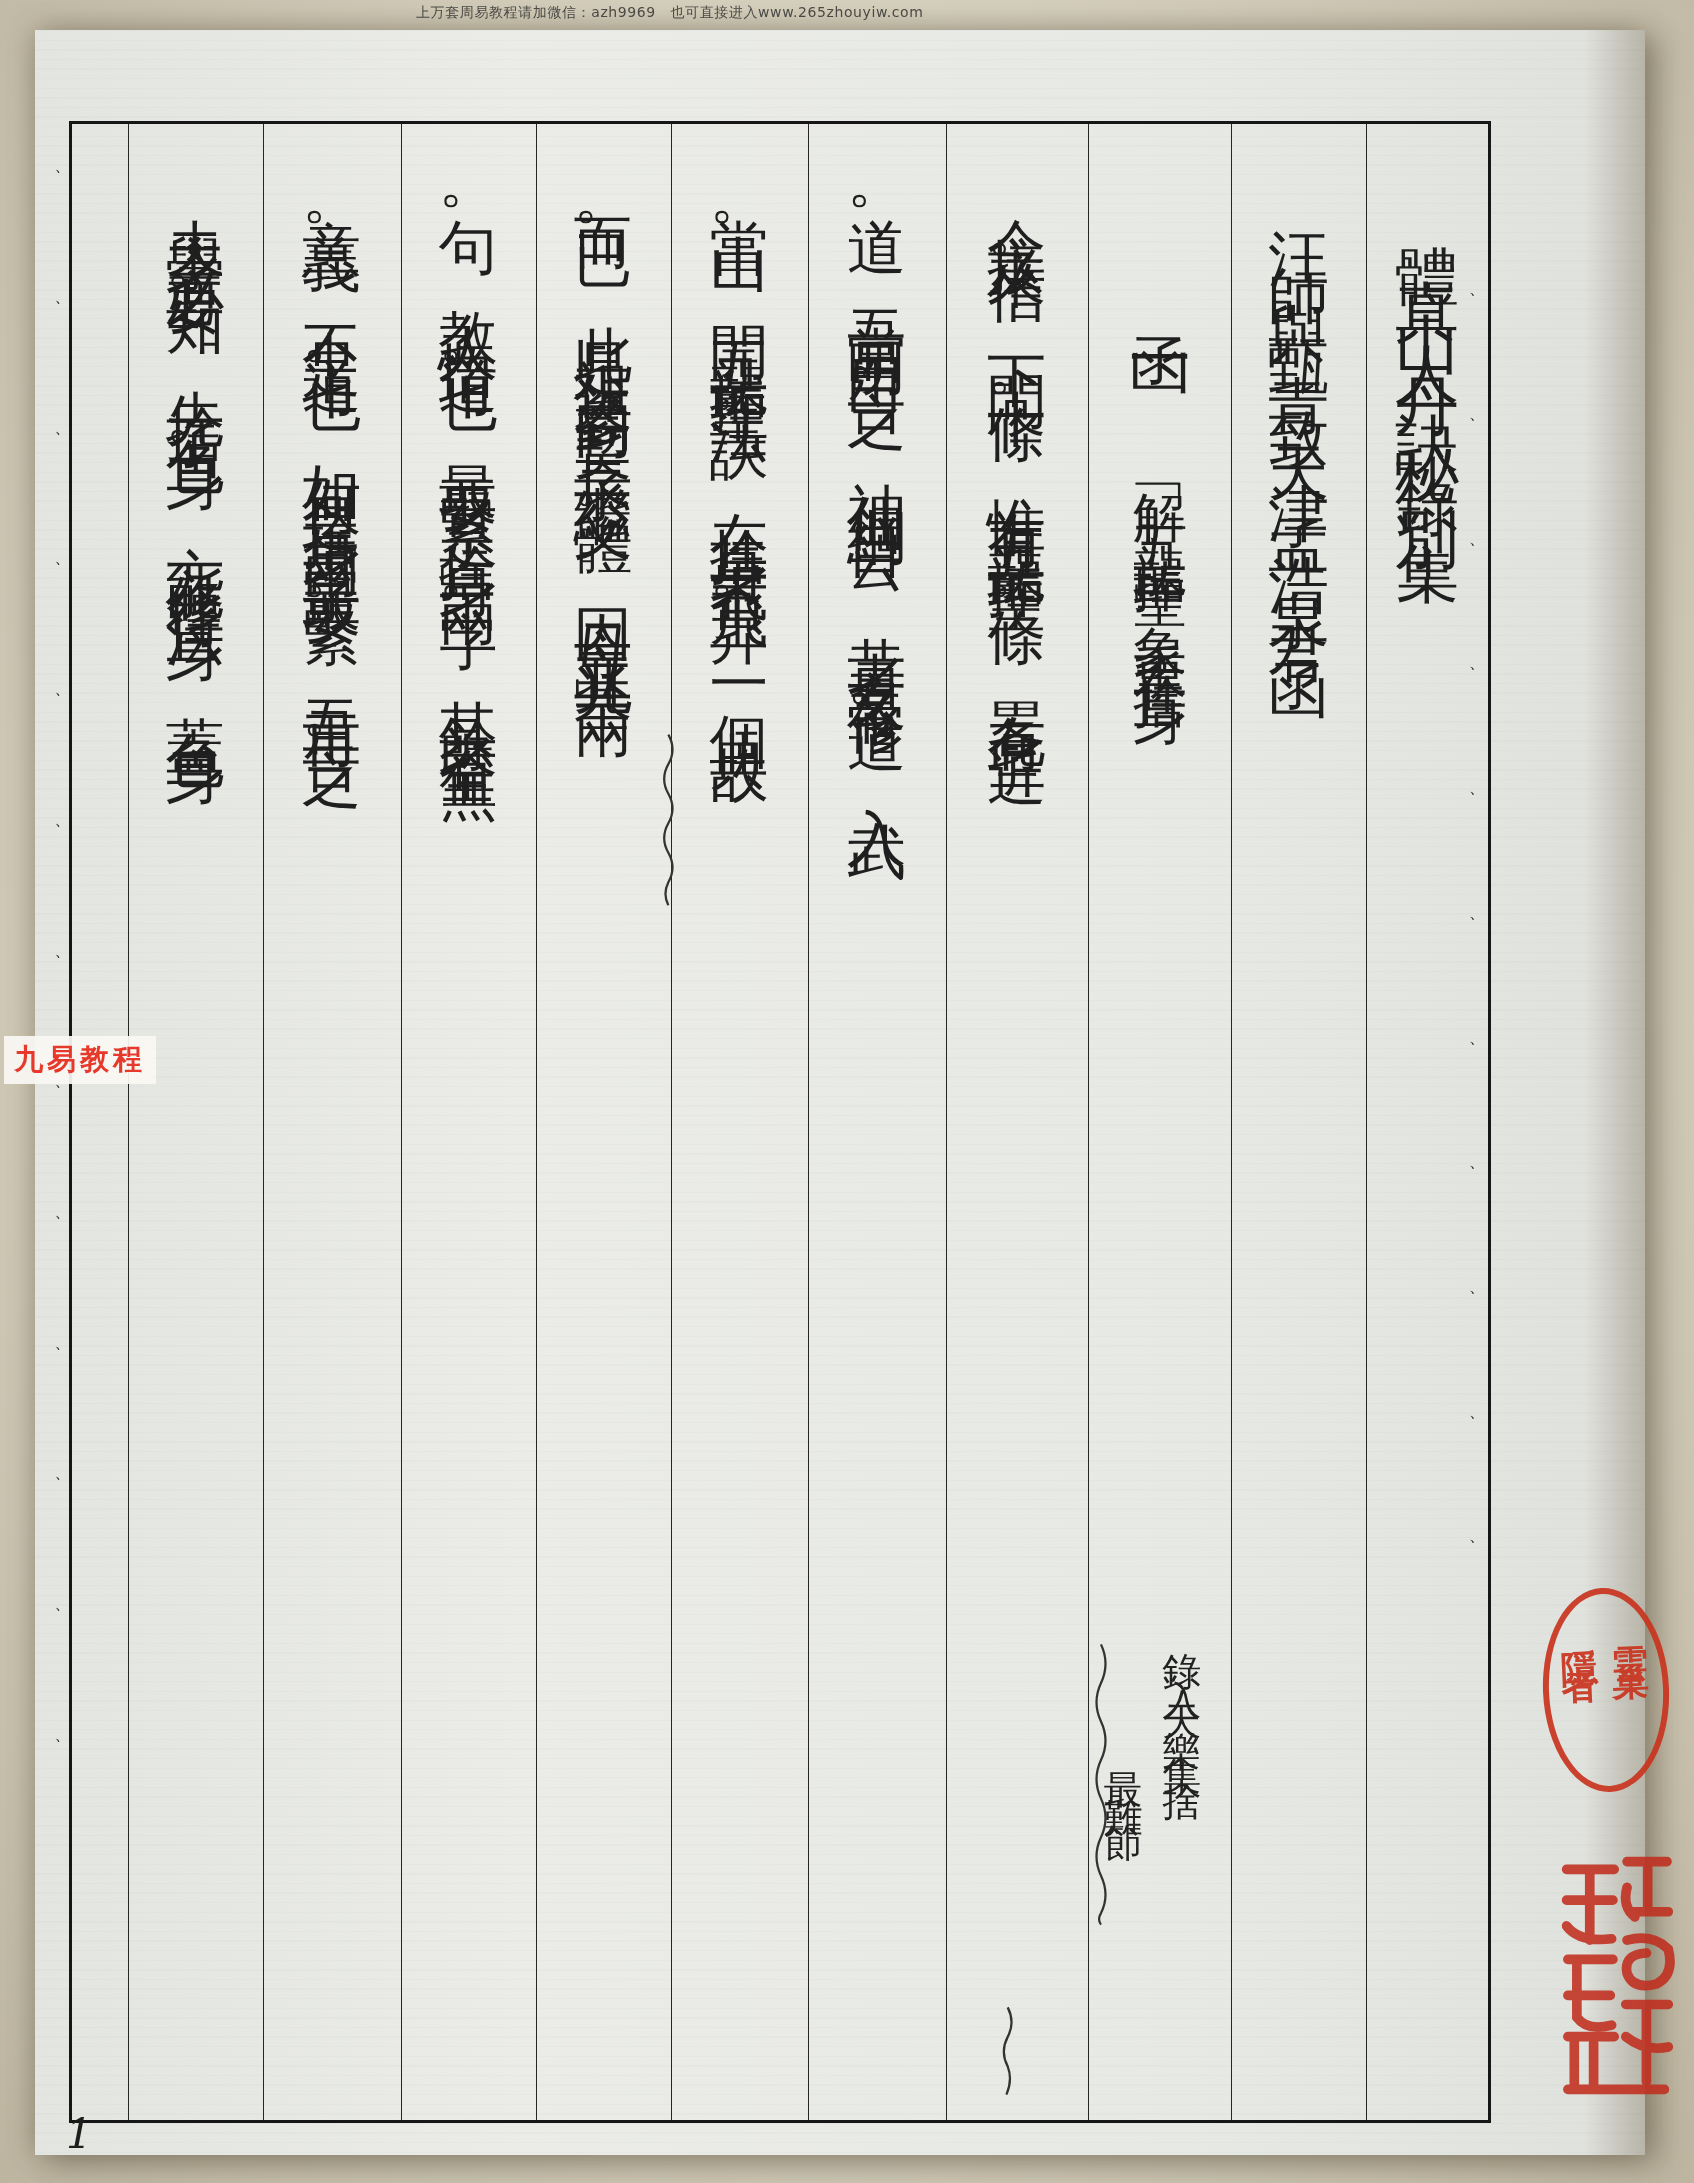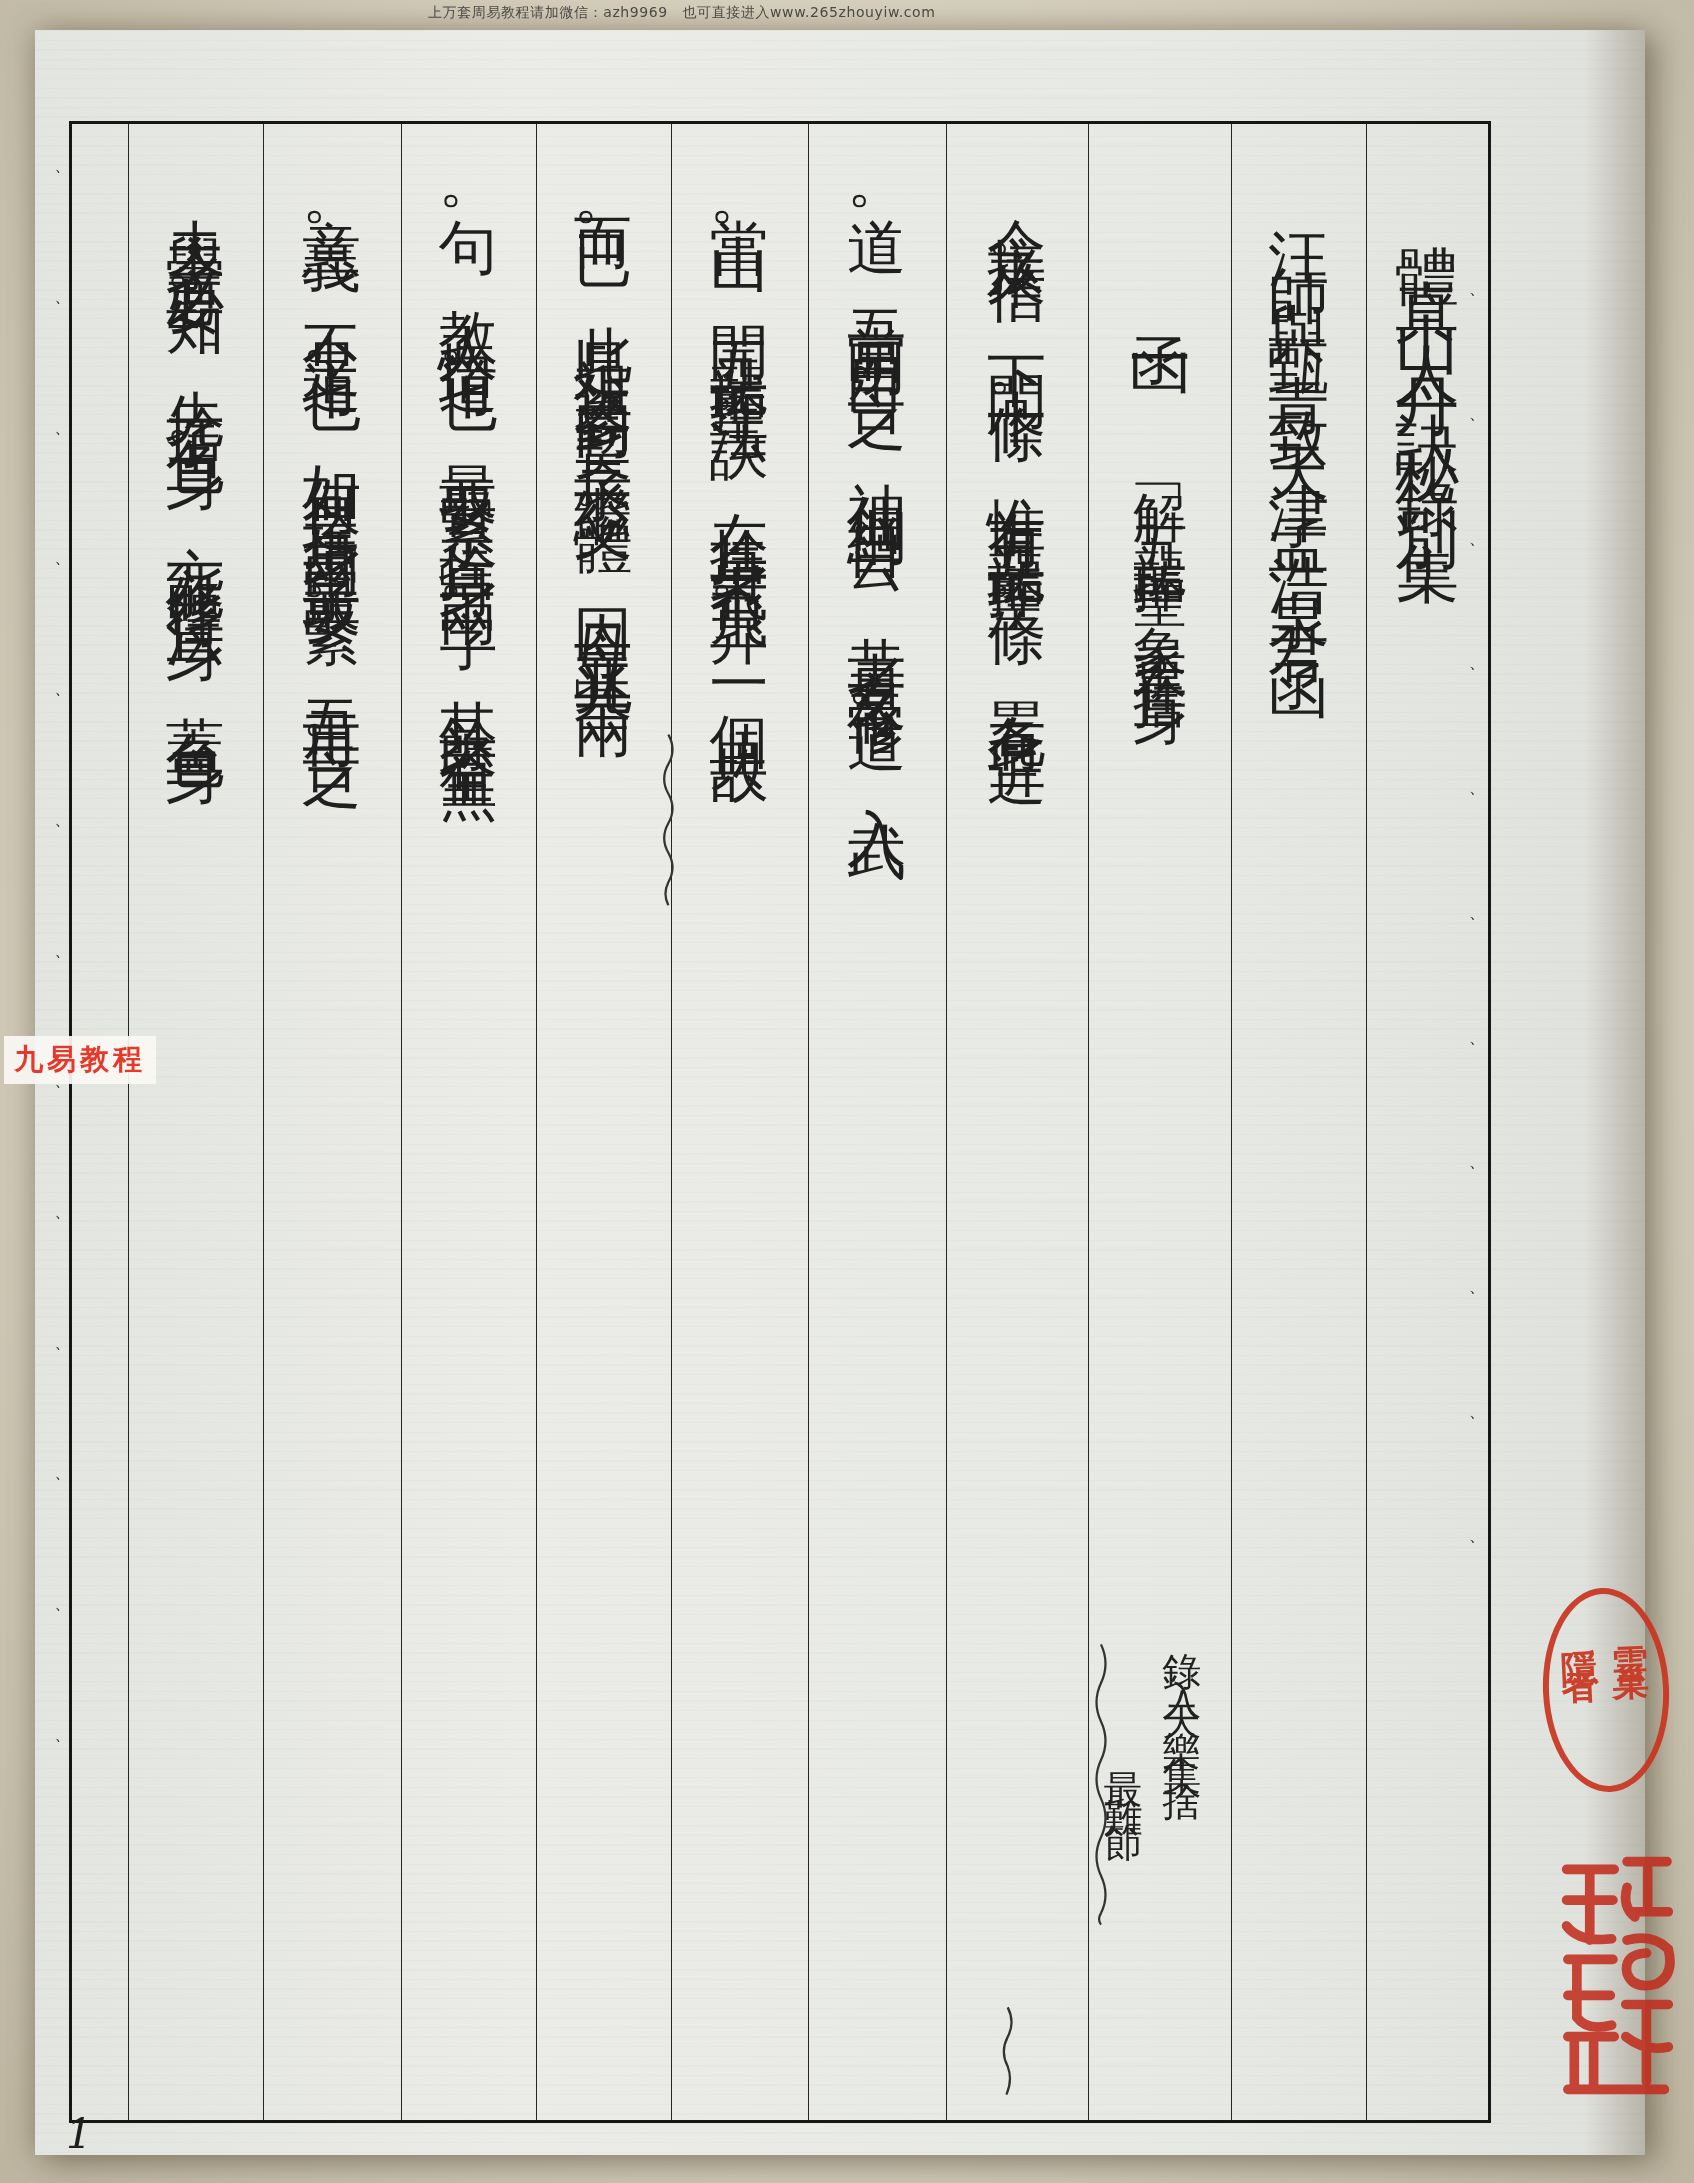--- a/index.html
+++ b/index.html
@@ -4,21 +4,21 @@
 <style>
   html,body{margin:0;padding:0;}
   body{
     position:relative;
     width:1694px;height:2183px;
     overflow:hidden;
     background: radial-gradient(ellipse at 50% 45%, #d8d2c0 55%, #bdb5a0 100%);
     font-family:"DejaVu Serif","Liberation Serif",serif;
   }
   .promo{
-    position:absolute;left:428px;top:3.9px;
+    position:absolute;left:416px;top:3.9px;
     font-family:"DejaVu Sans","Liberation Sans",sans-serif;
     font-size:14px;color:#4c4c48;letter-spacing:0.6px;white-space:nowrap;
   }
   .paper{
     position:absolute;left:35px;top:30px;width:1610px;height:2125px;
     background:
       repeating-linear-gradient(180deg, rgba(150,155,165,0.05) 0 1.3px, transparent 1.3px 9.6px),
       linear-gradient(90deg,#e3e5e0,#ebece8 30%,#e7e9e4 72%,#dfe1dc);
     box-shadow: 0 0 29px rgba(60,50,30,.38), 16px 9.6px 26px rgba(60,50,30,.25);
   }

